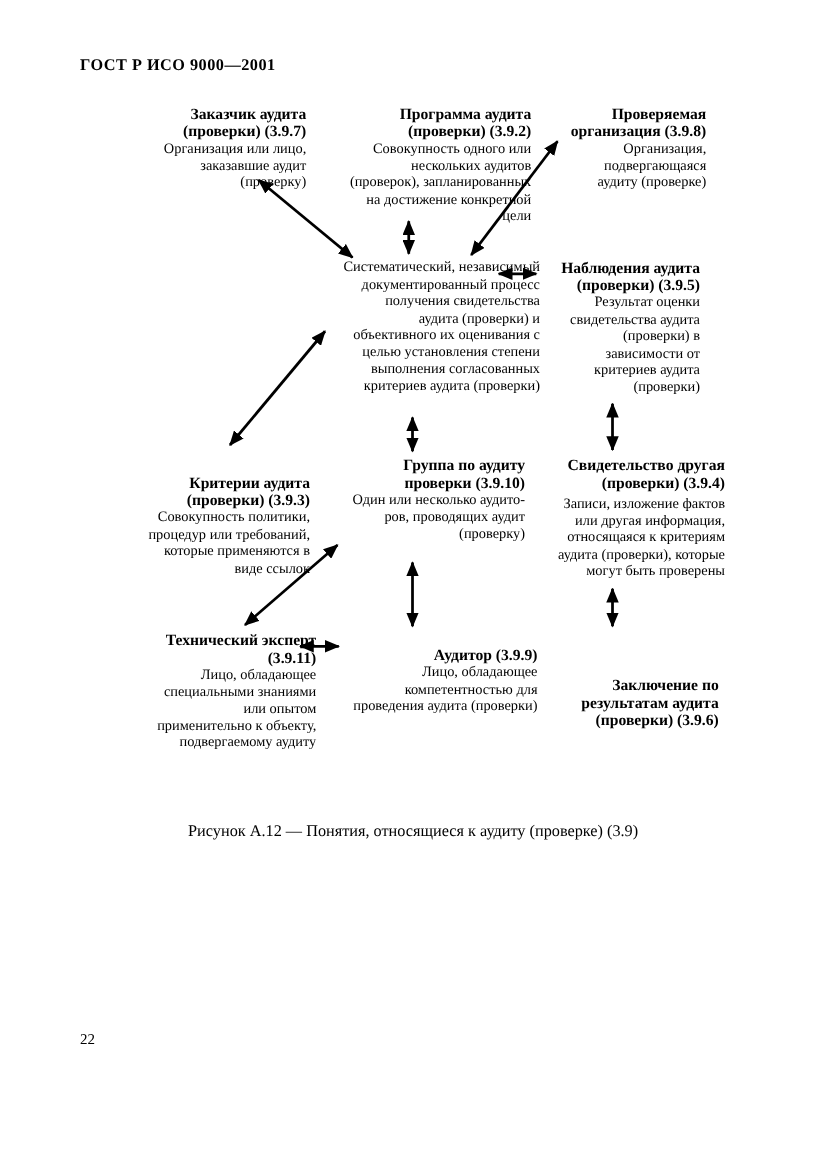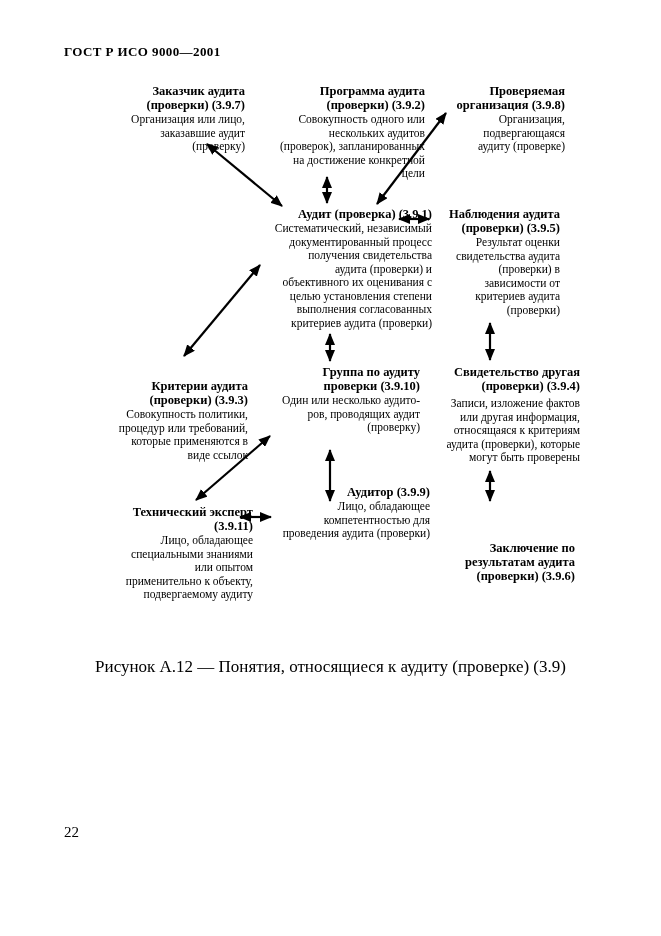--- a/index.html
+++ b/index.html
@@ -30,25 +30,25 @@
     margin-top:1px;
   }
   .gap-body{margin-top:4px;}
   #arrows{
     position:absolute;left:0;top:0;width:661px;height:936px;
     pointer-events:none;
   }
   #arrows line{stroke:#000;stroke-width:2.2;}
   .fig-caption{
     position:absolute;left:0;top:657px;width:661px;
-    text-align:center;font-size:17px;
+    text-align:center;font-size:13px;
   }
   .page-number{
     position:absolute;left:64px;top:824px;
-    font-size:15px;
+    font-size:12px;
   }
 </style>
 </head>
 <body>
 
 <div id="page">
 
   <div class="doc-header">ГОСТ Р ИСО 9000—2001</div>
 
   <svg id="arrows" viewBox="0 0 661 936" xmlns="http://www.w3.org/2000/svg">
@@ -93,21 +93,20 @@
 
   <div class="node" style="left:415px;top:84px;width:150px;">
     <div class="node-title"><span class="t">Проверяемая
 организация</span> <span class="ref">(3.9.8)</span></div>
     <div class="node-body">Организация,
 подвергающаяся
 аудиту (проверке)</div>
   </div>
 
   <div class="node" style="left:228px;top:207px;width:204px;">
-    <div class="node-title"><span class="t">Аудит (проверка)</span> <span class="ref">(3.9.1)</span></div>
     <div class="node-body">Систематический, независимый
 документированный процесс
 получения свидетельства
 аудита (проверки) и
 объективного их оценивания с
 целью установления степени
 выполнения согласованных
 критериев аудита (проверки)</div>
   </div>
 
@@ -152,21 +151,21 @@
   <div class="node" style="left:83px;top:505px;width:170px;">
     <div class="node-title"><span class="t">Технический эксперт
 </span> <span class="ref">(3.9.11)</span></div>
     <div class="node-body">Лицо, обладающее
 специальными знаниями
 или опытом
 применительно к объекту,
 подвергаемому аудиту</div>
   </div>
 
-  <div class="node" style="left:235px;top:485px;width:195px;">
+  <div class="node" style="left:235px;top:517px;width:195px;">
     <div class="node-title"><span class="t">Аудитор</span> <span class="ref">(3.9.9)</span></div>
     <div class="node-body">Лицо, обладающее
 компетентностью для
 проведения аудита (проверки)</div>
   </div>
 
   <div class="node" style="left:410px;top:505px;width:165px;margin-top:36px;">
     <div class="node-title"><span class="t">Заключение по
 результатам аудита
 (проверки)</span> <span class="ref">(3.9.6)</span></div>

